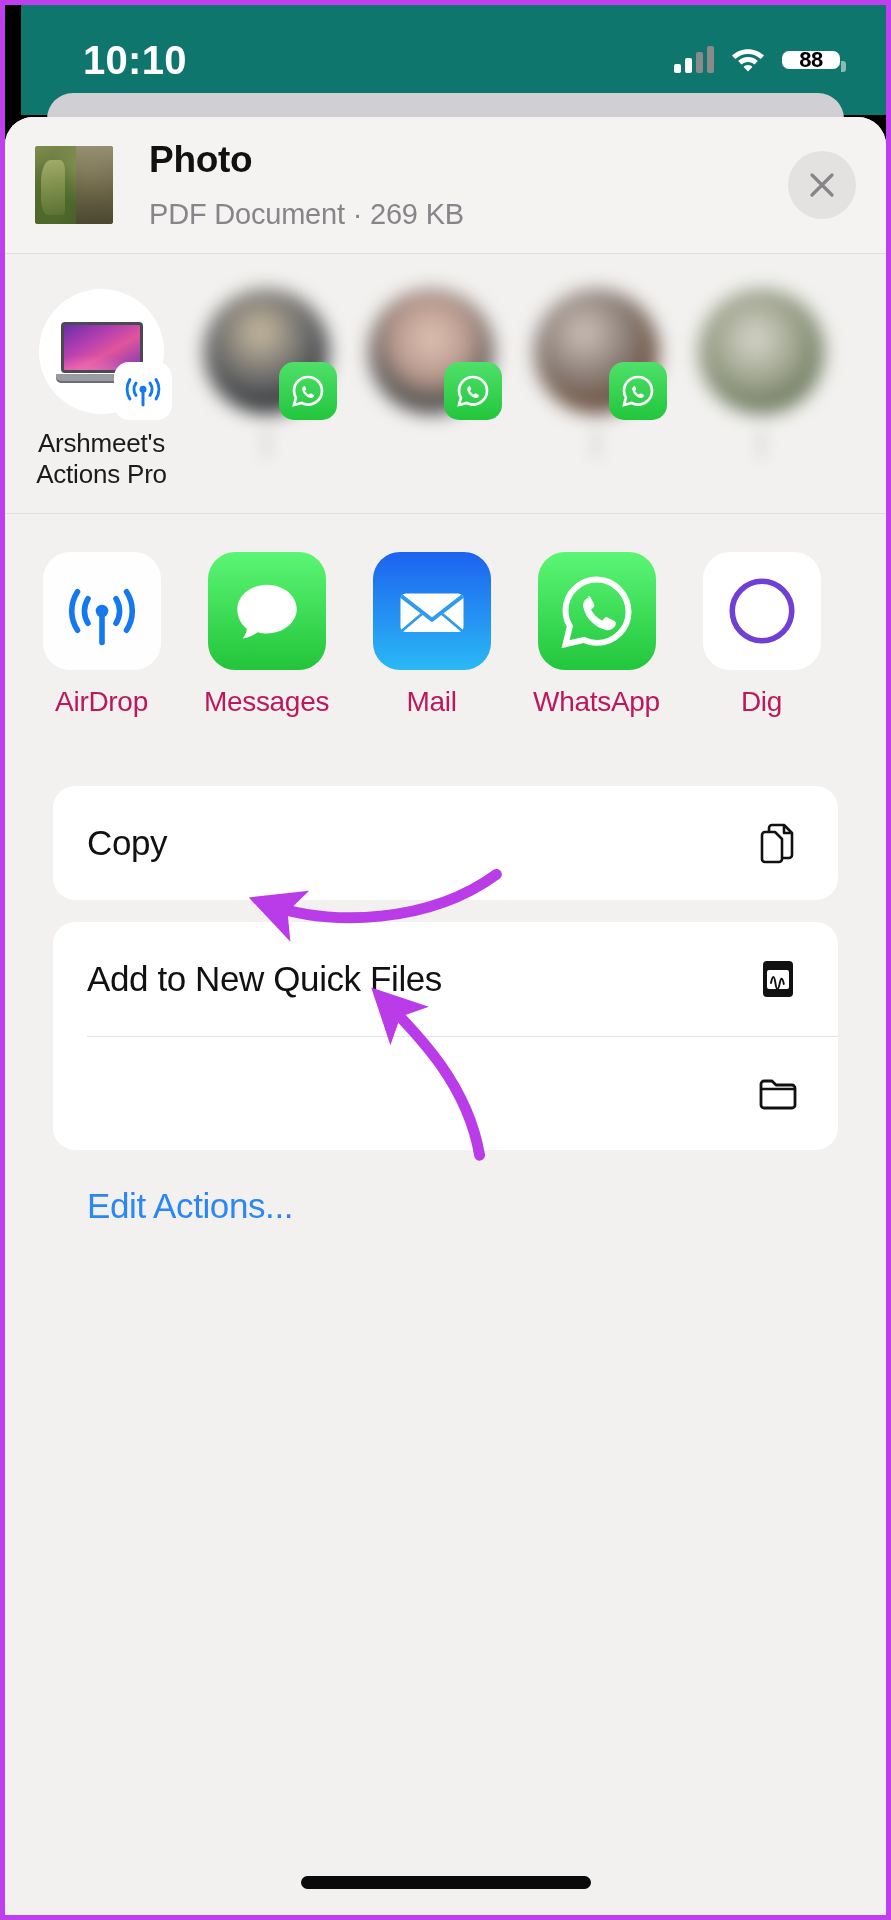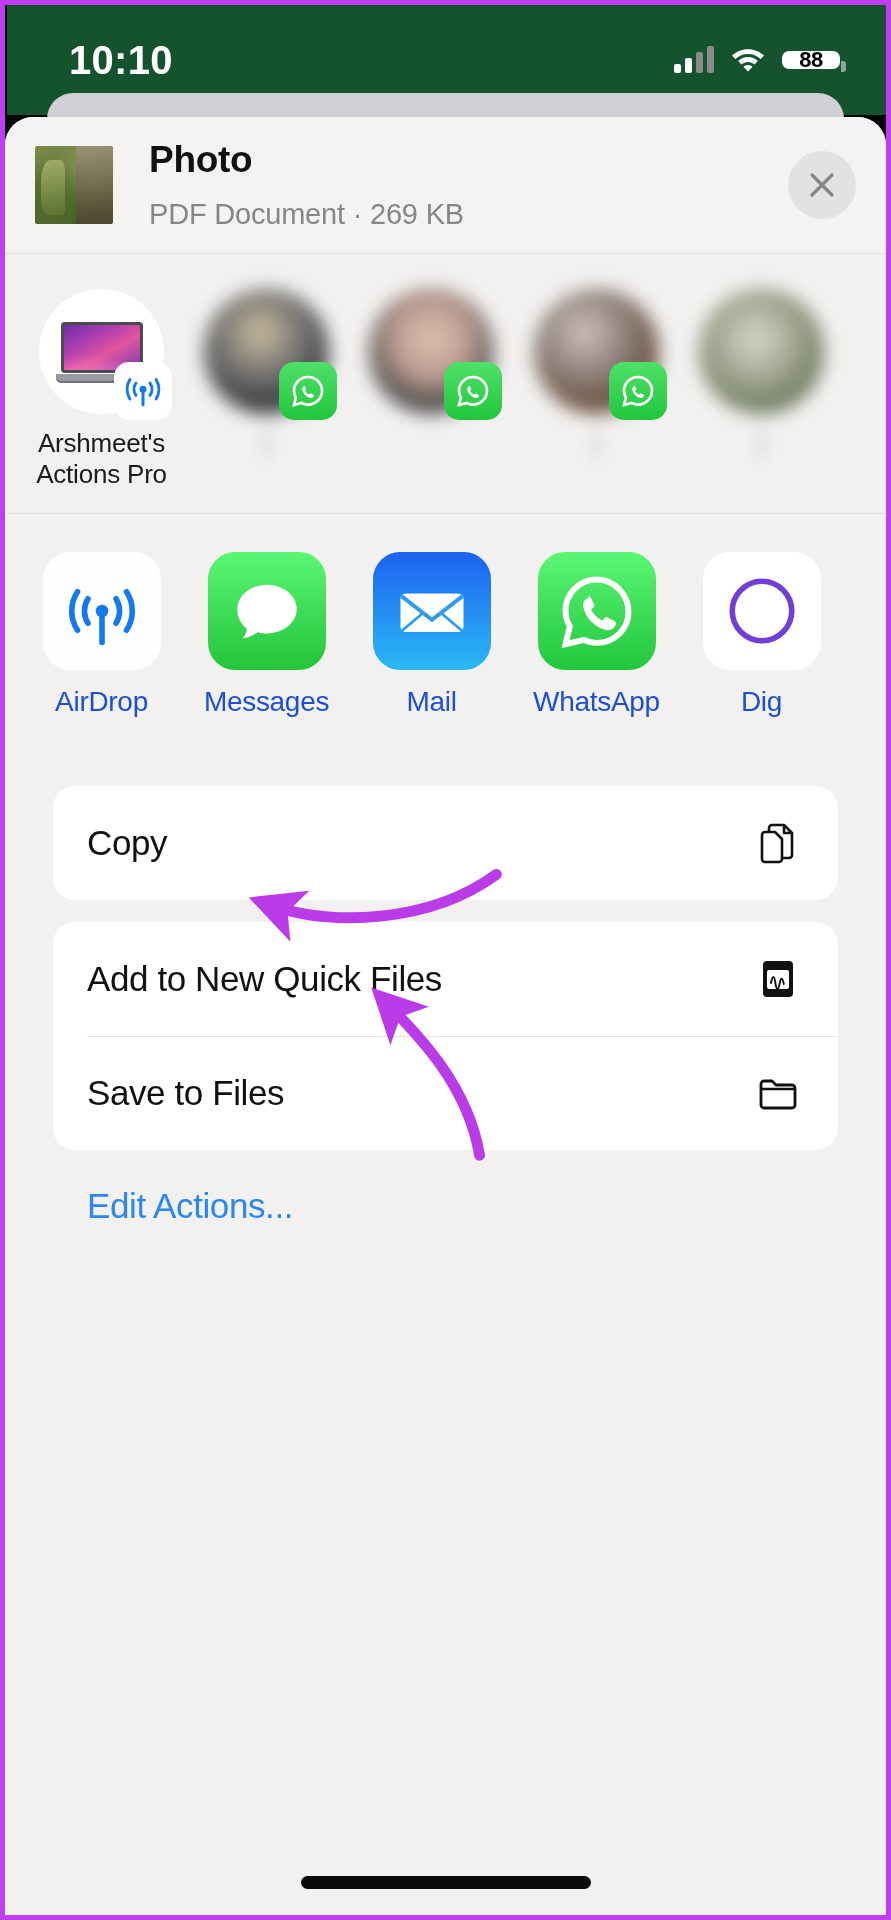--- a/index.html
+++ b/index.html
@@ -12,23 +12,23 @@
   #screen {
     position: relative;
     width: 891px; height: 1920px;
     background: #000;
     border: 5px solid #bf3fef;
     overflow: hidden;
   }
 
   
   #status-bar {
-    position: absolute; top: 0; left: 2px; right: 0;
+    position: absolute; top: 0; left: 16px; right: 0;
     height: 110px;
-    background: #14532d;
+    background: #0f766e;
     display: flex; align-items: center;
     padding: 0 46px 0 62px;
   }
   #status-time {
     color: #fff; font-size: 40px; font-weight: 700;
     letter-spacing: .3px;
   }
   #status-right {
     margin-left: auto;
     display: flex; align-items: center; gap: 16px;
@@ -186,21 +186,21 @@
     display: flex; align-items: center; justify-content: center;
     overflow: hidden;
   }
   .app-icon.airdrop { background: #fefefe; }
   .app-icon.messages { background: linear-gradient(180deg,#5bf675 0%,#23c43a 100%); }
   .app-icon.mail { background: linear-gradient(180deg,#1d62f0 0%,#2ab9f4 100%); }
   .app-icon.whatsapp { background: linear-gradient(180deg,#5bf675 0%,#22c63c 100%); }
   .app-icon.digital { background: #fff; }
   .app-icon svg { width: 84px; height: 84px; }
   .app-label {
-    margin-top: 16px; font-size: 28px; color: #1d4ed8;
+    margin-top: 16px; font-size: 28px; color: #be185d;
     letter-spacing: -.3px; white-space: nowrap;
   }
 
   
   #actions { padding: 0 48px; margin-top: 22px; }
   .action-group {
     background: #fff; border-radius: 22px; overflow: hidden;
     margin-bottom: 22px;
   }
   .action-row {
@@ -431,21 +431,20 @@
           <span class="action-label">Add to New Quick Files</span>
           <span class="action-icon">
             <svg viewBox="0 0 52 52">
               <rect x="11" y="8" width="30" height="36" rx="4" fill="#111"></rect>
               <rect x="15" y="17" width="22" height="19" rx="2" fill="#fff"></rect>
               <path d="M19 30 c1.6-8 3.2-8 4.4 0 c1.2 8 2.8 8 4.4 0 c1.2-6 2.6-6 4 1" fill="none" stroke="#111" stroke-width="1.9" stroke-linecap="round"></path>
             </svg>
           </span>
         </div>
         <div class="action-row">
-          <span class="action-label">Save to Files</span>
           <span class="action-icon">
             <svg viewBox="0 0 52 52">
               <path d="M9 17 a3 3 0 0 1 3 -3 h8 l4 4 h16 a3 3 0 0 1 3 3 v17 a3 3 0 0 1 -3 3 h-28 a3 3 0 0 1 -3 -3 z" fill="none" stroke="#111" stroke-width="2.8" stroke-linejoin="round"></path>
               <path d="M9 22 h34" fill="none" stroke="#111" stroke-width="2.4"></path>
             </svg>
           </span>
         </div>
       </div>
 
       <div id="edit-actions">Edit Actions...</div>

